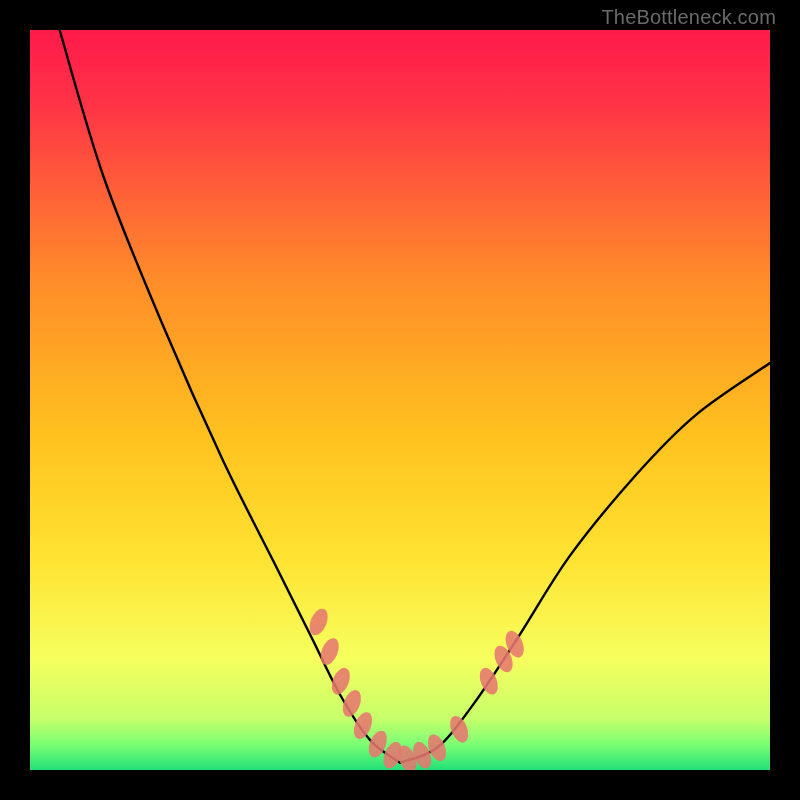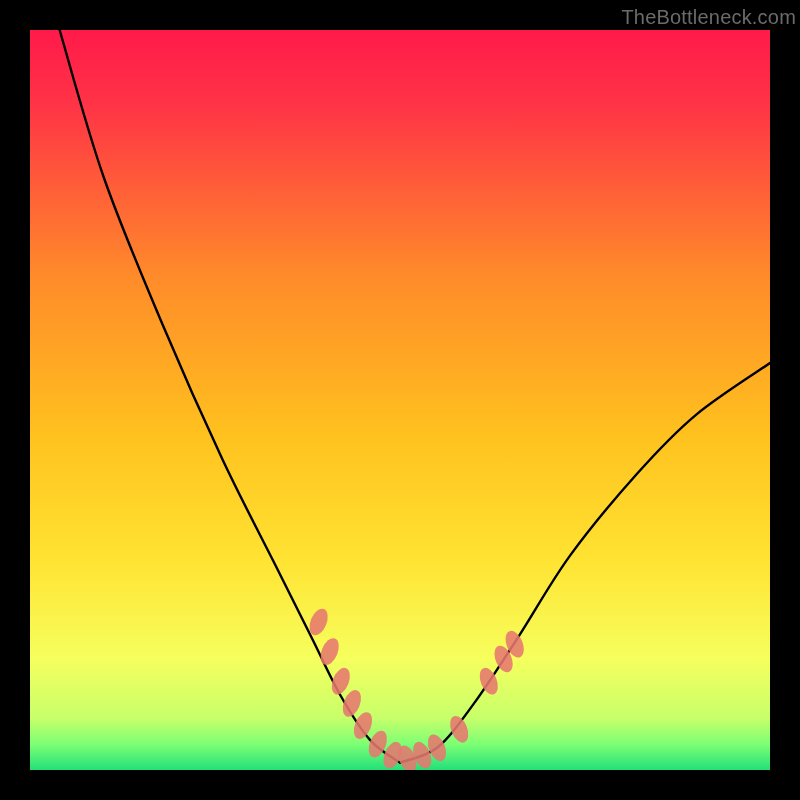--- a/index.html
+++ b/index.html
@@ -21,21 +21,21 @@
     position: absolute;
     left: 30px;
     top: 30px;
     width: 740px;
     height: 740px;
     overflow: hidden;
   }
   .watermark {
     position: absolute;
     top: 6px;
-    right: 4px;
+    right: 24px;
     color: #6b6b6b;
     font-size: 20px;
     font-weight: 500;
     letter-spacing: 0.2px;
     user-select: none;
     margin-left: 8px;
   }
 </style>
 </head>
 <body>

